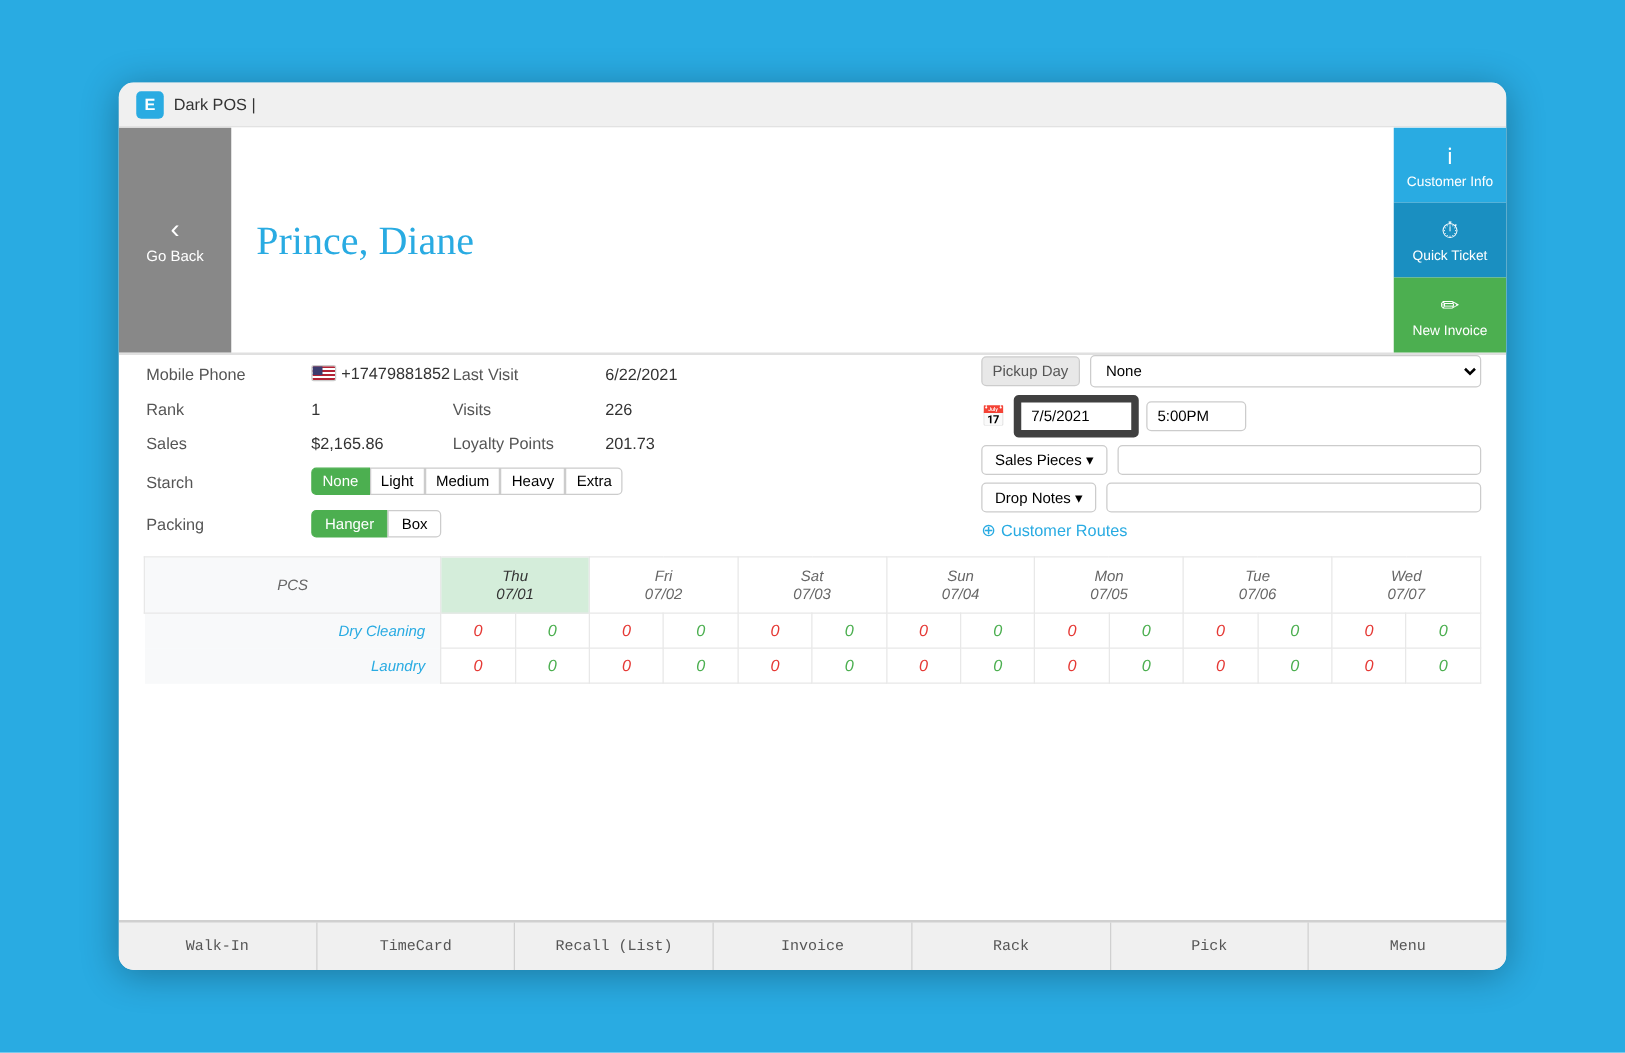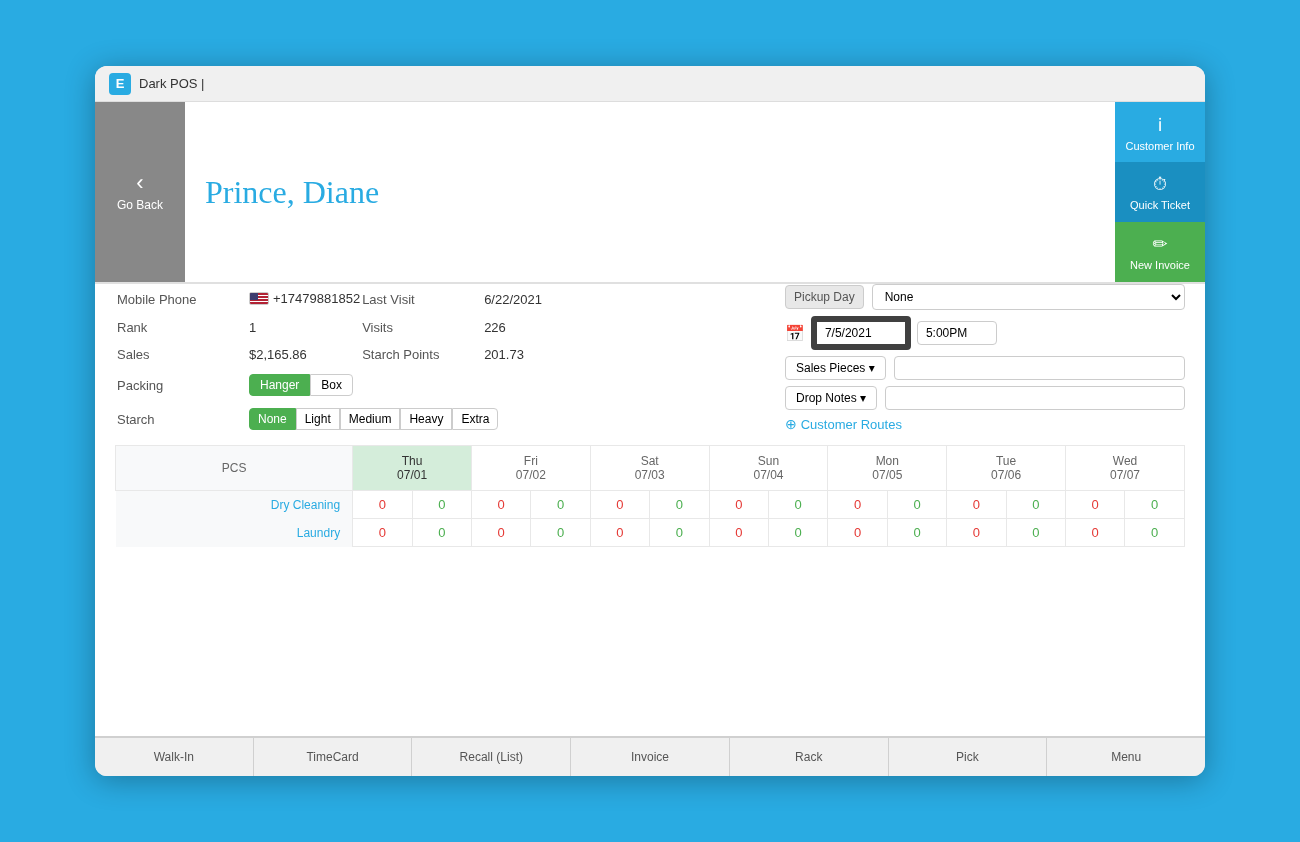--- a/index.html
+++ b/index.html
@@ -223,20 +223,21 @@
       font-size: 13px;
       cursor: pointer;
       display: flex;
       align-items: center;
       gap: 4px;
     }
     
     .schedule-section {
       padding: 0 20px 10px;
       background: white;
+      font-style: italic;
     }
     .schedule-table {
       width: 100%;
       border-collapse: collapse;
       font-size: 13px;
     }
     .schedule-table th {
       padding: 8px 6px;
       text-align: center;
       font-weight: normal;
@@ -264,20 +265,21 @@
     }
     .val-red { color: #e53935; font-weight: 500; }
     .val-green { color: #4caf50; font-weight: 500; }
     .header-pcs { background: #f8f9fa; border: none; color: #888; font-size: 12px; }
     
     .bottom-nav {
       display: flex;
       border-top: 2px solid #d0d0d0;
       background: #f0f0f0;
       height: 40px;
+      font-family: Liberation Mono, monospace;
     }
     .nav-item {
       flex: 1;
       display: flex;
       align-items: center;
       justify-content: center;
       font-size: 12px;
       color: #555;
       cursor: pointer;
       border-right: 1px solid #d0d0d0;
@@ -394,48 +396,48 @@
             </tr>
             <tr>
               <td>Rank</td>
               <td>1</td>
               <td>Visits</td>
               <td>226</td>
             </tr>
             <tr>
               <td>Sales</td>
               <td>$2,165.86</td>
-              <td>Starch Points</td>
+              <td>Loyalty Points</td>
               <td>201.73</td>
-            </tr>
-            <tr>
-              <td>Packing</td>
-              <td colspan="3">
-                <div class="packing-row-container">
-                  <div class="packing-group">
-                    <button class="packing-btn active">Hanger</button>
-                    <button class="packing-btn">Box</button>
-                  </div>
-                </div>
-              </td>
             </tr>
             <tr>
               <td>Starch</td>
               <td colspan="3">
                 <div class="starch-row-container">
                   <div class="starch-group">
                     <button class="starch-btn active">None</button>
                     <button class="starch-btn">Light</button>
                     <button class="starch-btn">Medium</button>
                     <button class="starch-btn">Heavy</button>
                     <button class="starch-btn">Extra</button>
                   </div>
                 </div>
               </td>
             </tr>
+            <tr>
+              <td>Packing</td>
+              <td colspan="3">
+                <div class="packing-row-container">
+                  <div class="packing-group">
+                    <button class="packing-btn active">Hanger</button>
+                    <button class="packing-btn">Box</button>
+                  </div>
+                </div>
+              </td>
+            </tr>
           </tbody>
             </table>
         </div>
 
         <div class="right-info">
 
           <div class="pickup-row" style="margin-bottom:6px;">
             <span class="pickup-label">Pickup Day</span>
             <select class="pickup-select">
               <option>None</option>

